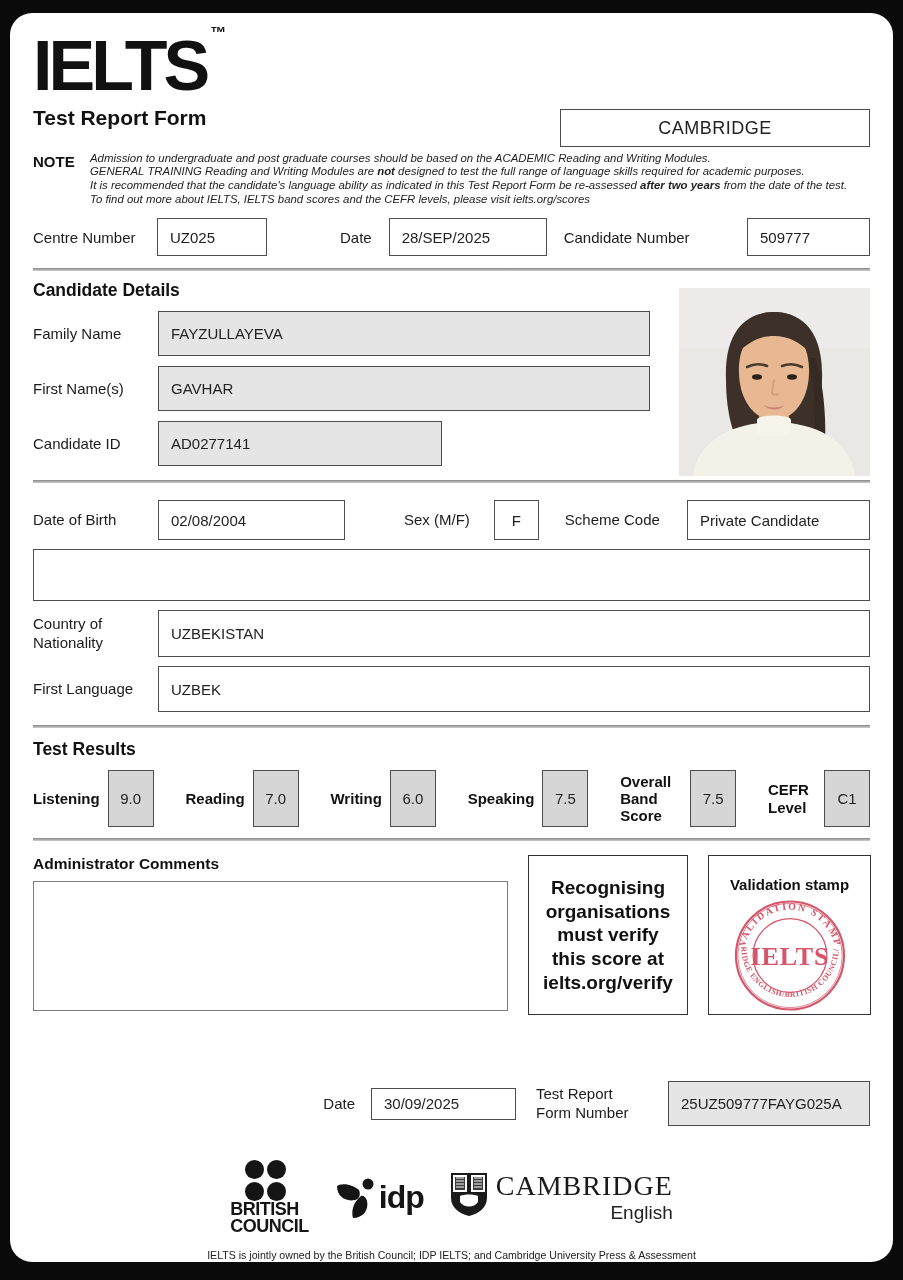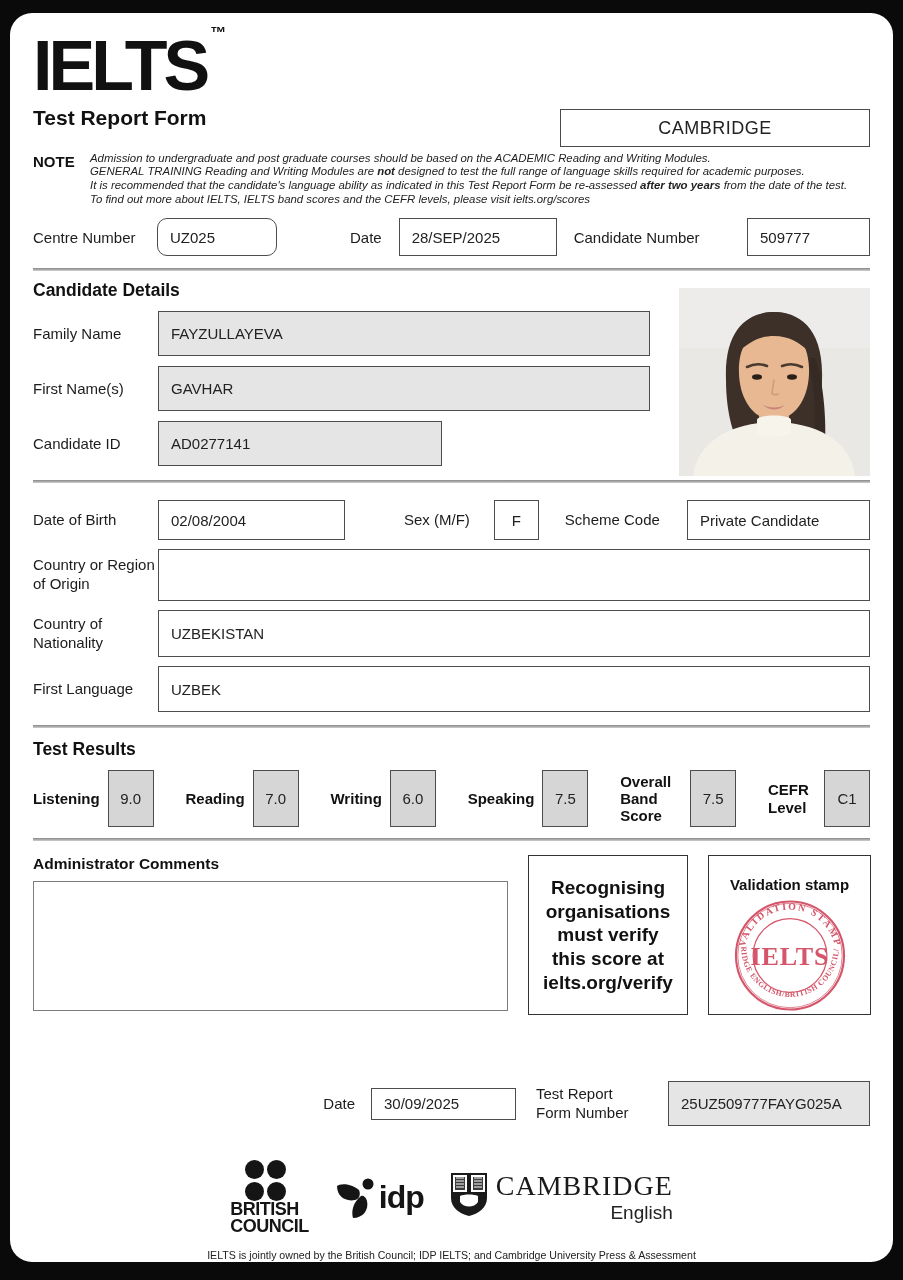--- a/index.html
+++ b/index.html
@@ -132,21 +132,21 @@
     <div class="note-text">
       <div>Admission to undergraduate and post graduate courses should be based on the ACADEMIC Reading and Writing Modules.</div>
       <div><span>GENERAL TRAINING Reading and Writing Modules are </span><b>not</b><span> designed to test the full range of language skills required for academic purposes.</span></div>
       <div><span>It is recommended that the candidate's language ability as indicated in this Test Report Form be re-assessed </span><b>after two years</b><span> from the date of the test.</span></div>
       <div>To find out more about IELTS, IELTS band scores and the CEFR levels, please visit ielts.org/scores</div>
     </div>
   </div>
 
   <div class="centre-row">
     <div class="flabel" style="width:124px;">Centre Number</div>
-    <div class="fbox" style="width:120px;border-radius:10px;">UZ025</div>
+    <div class="fbox" style="width:110px;">UZ025</div>
     <div class="flabel" style="margin-left:73px;">Date</div>
     <div class="fbox" style="width:158px; margin-left:17px;">28/SEP/2025</div>
     <div class="flabel" style="margin-left:17px;">Candidate Number</div>
     <div class="fbox" style="width:123px; margin-left:auto;">509777</div>
   </div>
 
   <hr class="divider" style="margin-top:12px;">
 
   <div class="cand-section">
     <div class="section-heading" style="margin-top:9px;">Candidate Details</div>
@@ -190,21 +190,20 @@
   <div class="pers-row" style="margin-top:17px;">
     <div class="flabel">Date of Birth</div>
     <div class="fbox" style="width:187px; height:40px;">02/08/2004</div>
     <div class="flabel" style="width:auto; margin-left:59px;">Sex (M/F)</div>
     <div class="fbox" style="width:45px; height:40px; justify-content:center; padding:0; margin-left:24px;">F</div>
     <div class="flabel" style="width:auto; margin-left:26px;">Scheme Code</div>
     <div class="fbox" style="width:183px; height:40px; margin-left:auto;">Private Candidate</div>
   </div>
 
   <div class="pers-row" style="margin-top:9px;">
-    <div class="flabel">Country or Region of Origin</div>
     <div class="fbox" style="flex:1; height:52px;"></div>
   </div>
 
   <div class="pers-row" style="margin-top:9px;">
     <div class="flabel">Country of Nationality</div>
     <div class="fbox" style="flex:1; height:47px;">UZBEKISTAN</div>
   </div>
 
   <div class="pers-row" style="margin-top:9px;">
     <div class="flabel">First Language</div>

